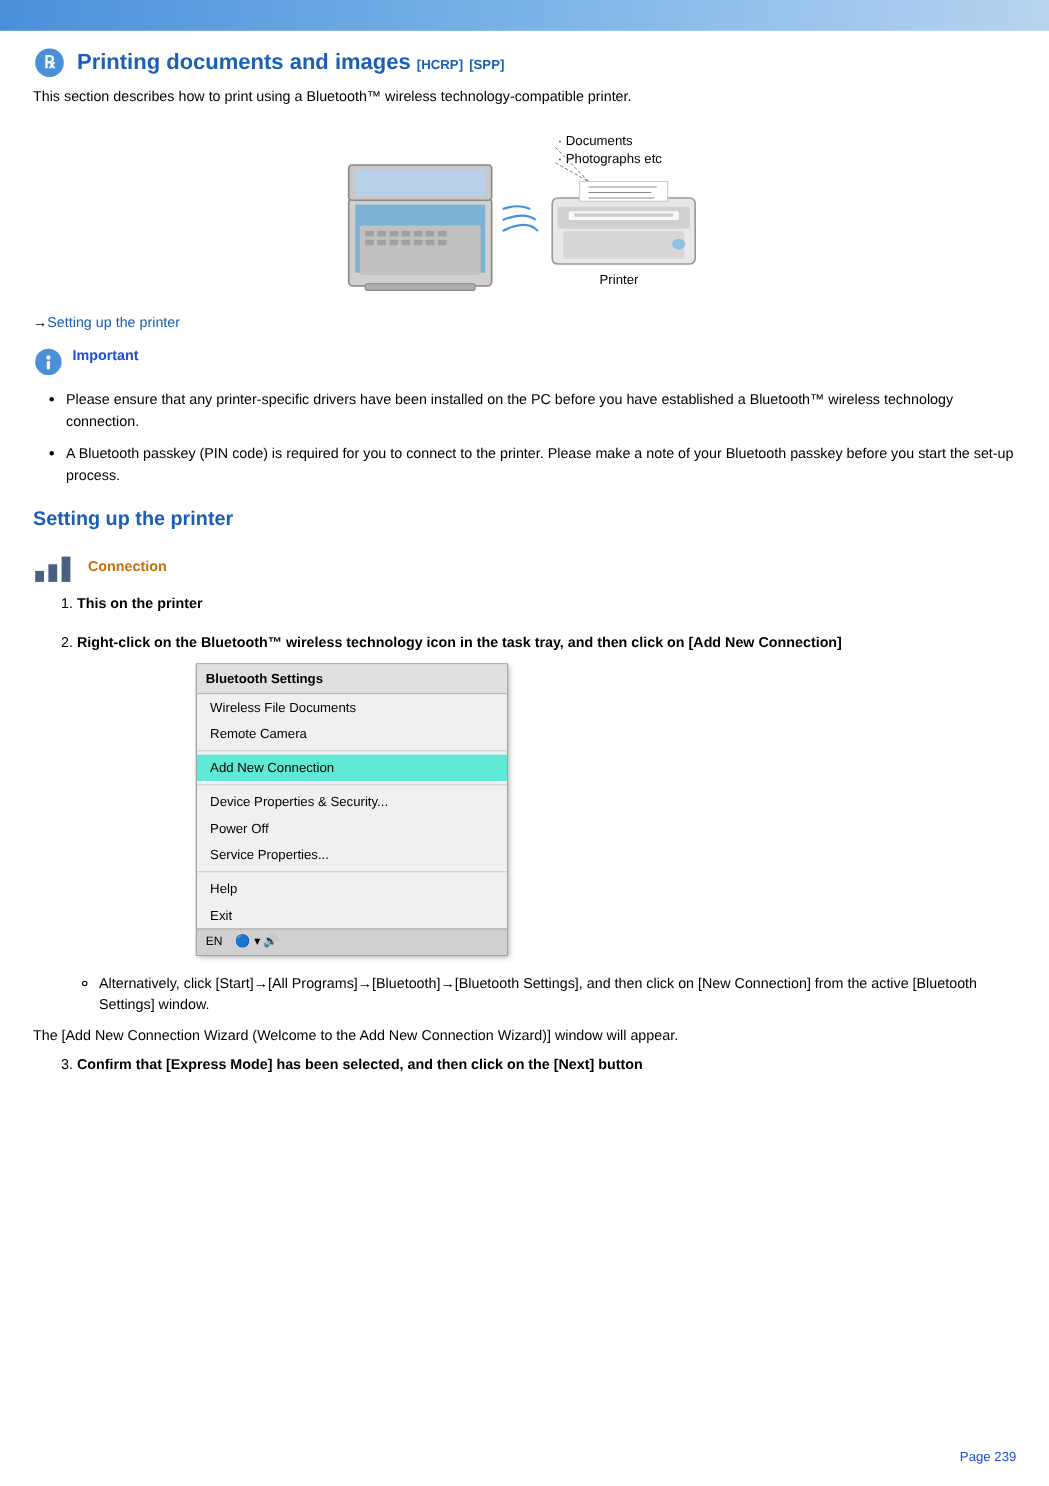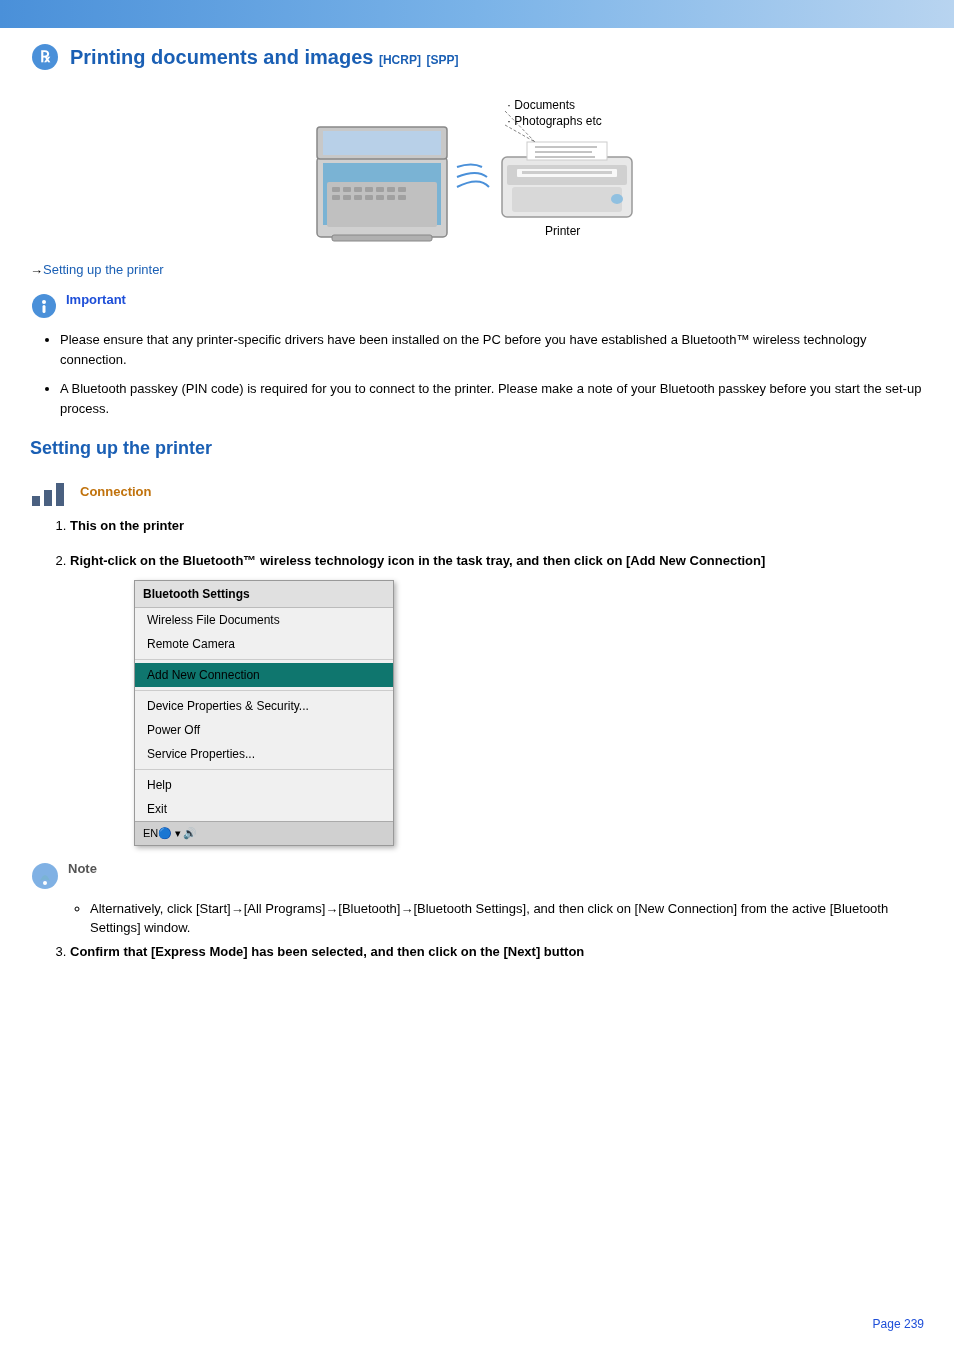--- a/index.html
+++ b/index.html
@@ -141,23 +141,23 @@
       margin-bottom: 15px;
       font-size: 13px;
       line-height: 1.5;
     }
 
     .step-list li strong {
       font-weight: bold;
     }
 
     .context-menu-img {
-      margin: 10px 0 10px 64px;
+      margin: 10px 0 10px 108px;
       border: 1px solid #999;
-      width: 260px;
+      width: 284px;
       background: #f0f0f0;
       font-size: 12px;
       font-family: 'Segoe UI', Arial, sans-serif;
       box-shadow: 2px 2px 5px rgba(0,0,0,0.3);
     }
 
     .context-menu-img .cm-header {
       background: #e0e0e0;
       padding: 4px 8px;
       font-weight: bold;
@@ -165,36 +165,36 @@
       border-bottom: 1px solid #bbb;
     }
 
     .context-menu-img .cm-item {
       padding: 3px 12px;
       cursor: pointer;
       font-size: 12px;
     }
 
     .context-menu-img .cm-item.highlighted {
-      background: #0f766e;
+      background: #5eead4;
     }
 
     .context-menu-img .cm-separator {
       border-top: 1px solid #ccc;
       margin: 3px 0;
     }
 
     .context-menu-img .cm-taskbar {
       background: #d0d0d0;
       padding: 3px 8px;
       font-size: 11px;
       border-top: 1px solid #aaa;
       display: flex;
       align-items: center;
-      gap: 0;
+      gap: 12px;
     }
 
     .note-box {
       display: flex;
       align-items: flex-start;
       margin: 15px 0 8px 0;
     }
 
     .note-icon {
       width: 30px;
@@ -248,20 +248,21 @@
       <circle cx="15" cy="15" r="13" fill="#4a90d9"></circle>
       <text x="15" y="20" text-anchor="middle" font-size="16" fill="white" font-weight="bold">℞</text>
     </svg>
     <span class="page-title">
       <span>Printing documents and images</span>
       <span class="badge">[HCRP]</span>
       <span class="badge">[SPP]</span>
     </span>
   </div>
 
+  <p class="section-desc">This section describes how to print using a Bluetooth™ wireless technology-compatible printer.</p>
 
   <div class="diagram-container">
     <svg width="380" height="160" viewBox="0 0 380 160" xmlns="http://www.w3.org/2000/svg">
 
       <rect x="30" y="70" width="130" height="80" rx="4" fill="#d0d0d0" stroke="#888" stroke-width="1.5"></rect>
       <rect x="36" y="76" width="118" height="62" fill="#7ab3d4"></rect>
 
       <rect x="30" y="40" width="130" height="32" rx="3" fill="#c8c8c8" stroke="#888" stroke-width="1.5"></rect>
       <rect x="36" y="44" width="118" height="24" fill="#b8d0e8"></rect>
 
@@ -367,32 +368,25 @@
         <div class="cm-item">Help</div>
         <div class="cm-item">Exit</div>
         <div class="cm-taskbar">
           <span>EN</span>
           <span>🔵 ▾ 🔊</span>
         </div>
       </div>
     </li>
   </ol>
 
-  <div class="note-box">
-    <svg class="note-icon" viewBox="0 0 30 30" xmlns="http://www.w3.org/2000/svg">
-      <circle cx="15" cy="15" r="13" fill="#4a90d9" opacity="0.7"></circle>
-      <path d="M10 20 Q15 8 20 20 Q15 17 10 20" fill="#7ab3d4"></path>
-      <circle cx="15" cy="22" r="2" fill="white"></circle>
-    </svg>
-    <span class="note-label">Note</span>
-  </div>
   <ul class="note-content">
     <li>Alternatively, click [Start]→[All Programs]→[Bluetooth]→[Bluetooth Settings], and then click on [New Connection] from the active [Bluetooth Settings] window.</li>
   </ul>
 
+  <p class="wizard-text">The [Add New Connection Wizard (Welcome to the Add New Connection Wizard)] window will appear.</p>
 
   <ol class="step-list" start="3">
     <li>
       <strong>Confirm that [Express Mode] has been selected, and then click on the [Next] button</strong>
     </li>
   </ol>
 
 </div>
 
 <div class="page-number">Page 239</div>

